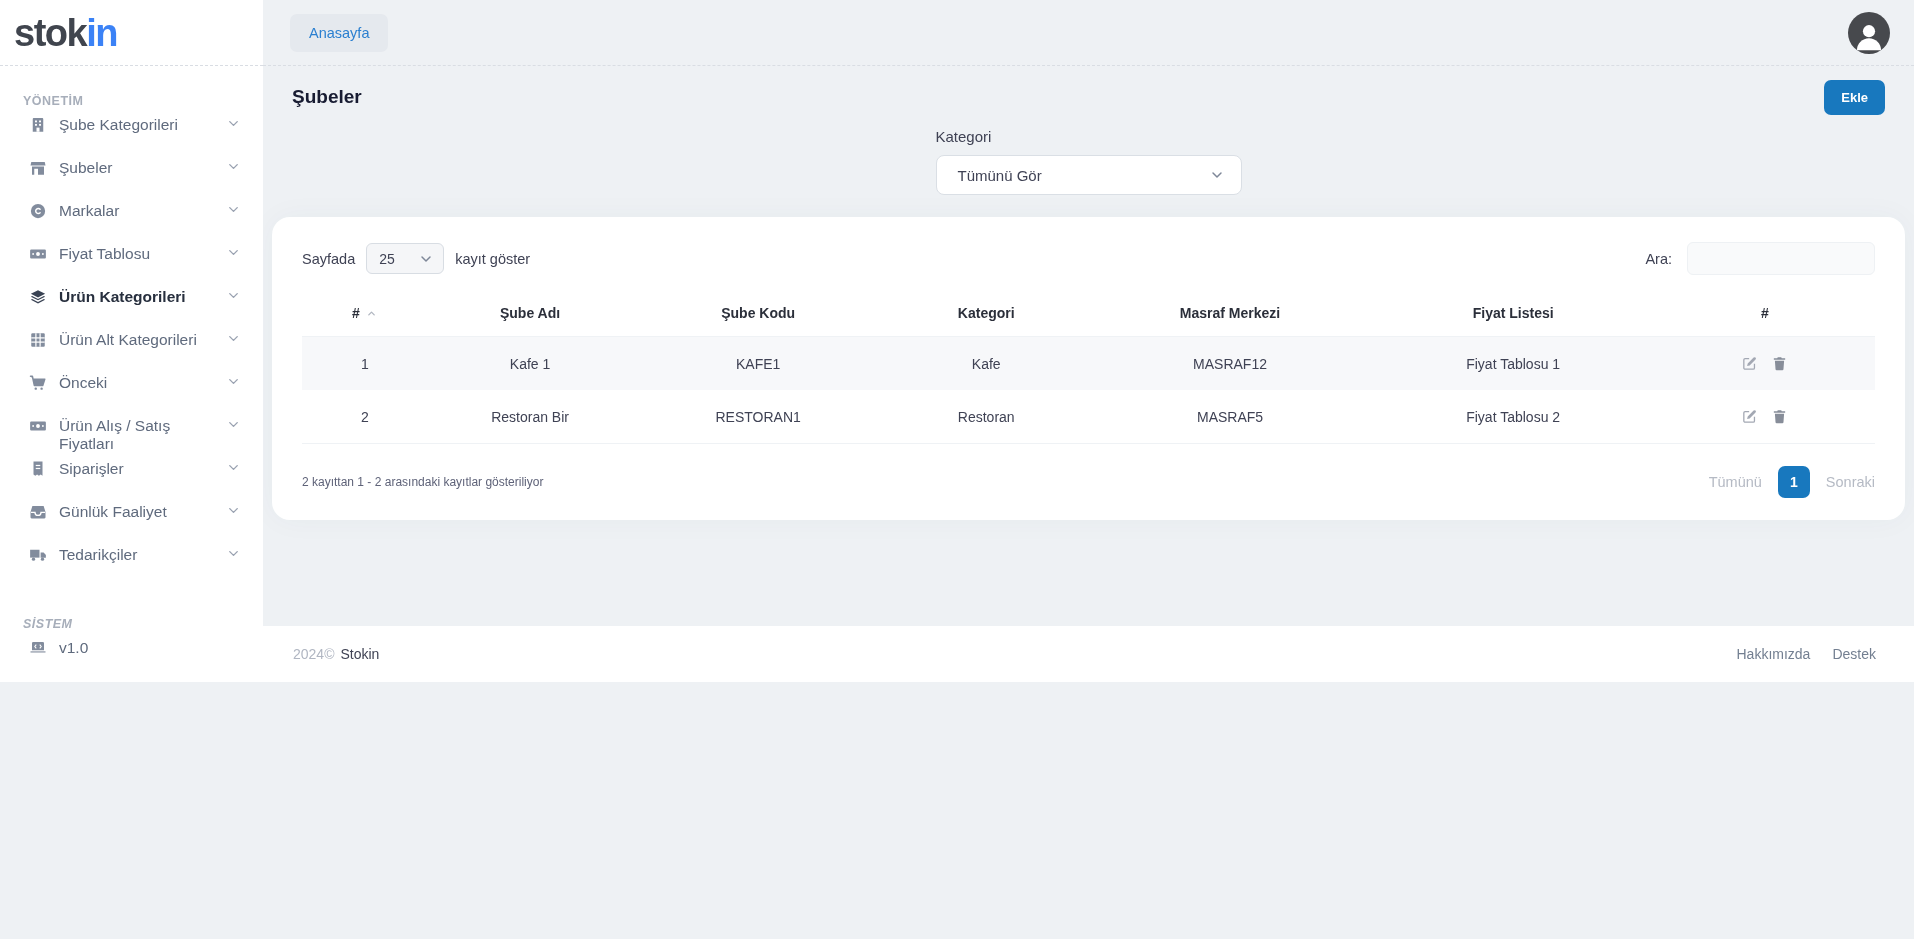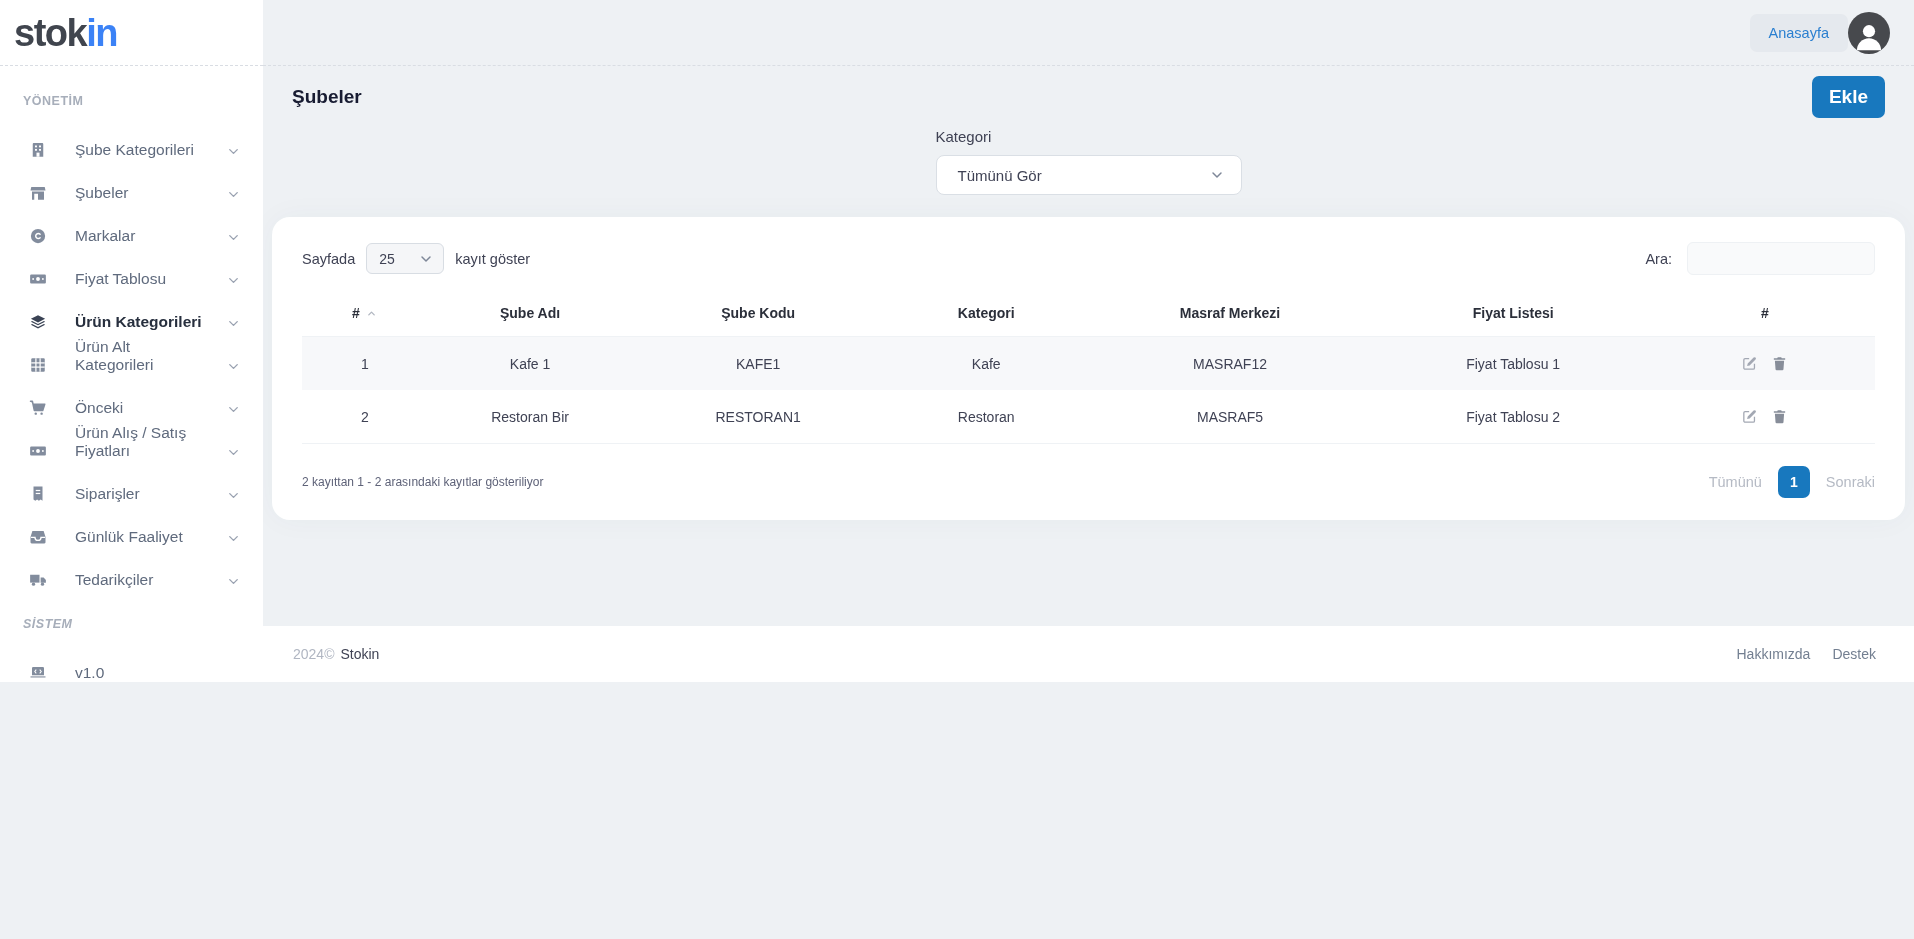--- a/index.html
+++ b/index.html
@@ -12,40 +12,40 @@
   .app { display:flex; width:1914px; height:682px; }
 
   
   .sidebar { width:263px; min-width:263px; background:#fff; height:100%; }
   .side-header { height:66px; border-bottom:1px dashed #d9dde3; display:flex; align-items:center; padding-left:14px; }
   .logo { font-size:38px; font-weight:700; letter-spacing:-1.5px; color:#40454e; line-height:1; }
   .logo .accent { color:#3b82f6; }
   .menu { padding-top:28px; }
   .section-label { padding:0 0 8px 23px; font-size:12.5px; font-weight:700; color:#a7aeba; letter-spacing:.5px; }
   .section-label.system { margin-top:28px;font-style:italic; }
-  .item { height:43px; display:flex; align-items:flex-end; padding:0 22px 0 29px; color:#5f6a7d; font-size:15.5px; cursor:pointer;gap:16px; }
+  .item { height:43px; display:flex; align-items:flex-start; padding:0 22px 0 29px; color:#5f6a7d; font-size:15.5px; cursor:pointer; }
   .item .ico { width:18px; height:18px; margin-right:12px; color:#828c9d; flex:none; display:flex; }
   .item .ico svg { width:18px; height:18px; fill:currentColor; }
   .item .chev { margin-left:auto; width:15px; height:15px; color:#9aa2b1; display:flex; }
   .item .chev svg { width:15px; height:15px; }
   .item.active { color:#272f3e; font-weight:600; }
   .item.active .ico { color:#3a4354; }
 
   
   .main { flex:1; display:flex; flex-direction:column; background:#eef1f4; min-width:0; }
-  .topbar { height:66px; min-height:66px; border-bottom:1px dashed #d9dde3; display:flex; align-items:center; justify-content:flex-end; padding:0 24px 0 27px; }
+  .topbar { height:66px; min-height:66px; border-bottom:1px dashed #d9dde3; display:flex; align-items:center; justify-content:space-between; padding:0 24px 0 27px; }
   .crumb-btn { background:#e5e9ee; border:none; color:#2a7fd0; font-family:inherit; font-size:14.5px; font-weight:500; padding:11px 19px; border-radius:7px; cursor:pointer; }
   .avatar { width:42px; height:42px; border-radius:50%; background:#47494d; overflow:hidden; display:flex; align-items:center; justify-content:center; cursor:pointer; }
   .avatar svg { width:34px; height:34px; margin-top:6px; }
 
   .content { flex:1; padding:14px 9px 0; overflow:hidden; }
 
   .page-head { display:flex; justify-content:space-between; align-items:center; padding:0 20px; height:34px; }
   .page-title { font-size:19px; font-weight:700; color:#181c32; }
-  .btn-primary { background:#1878be; border:none; color:#fff; font-family:inherit; font-size:19px; font-weight:700; padding:10px 17px; border-radius:7px; cursor:pointer; }
+  .btn-primary { background:#1878be; border:none; color:#fff; font-family:inherit; font-size:13px; font-weight:700; padding:10px 17px; border-radius:7px; cursor:pointer; }
 
   .filter-block { width:306px; margin:14px auto 0; }
   .filter-label { display:block; font-size:15px; color:#3f4254; margin-bottom:10px; }
   .select-box { height:40px; background:#fff; border:1px solid #dadfe5; border-radius:8px; display:flex; align-items:center; justify-content:space-between; padding:0 16px 0 21px; font-size:15px; color:#3f4254; cursor:pointer; }
   .select-box .chev, .mini-select .chev { width:16px; height:16px; color:#7e8798; display:flex; }
   .select-box .chev svg, .mini-select .chev svg { width:16px; height:16px; }
 
   
   .card { margin-top:22px; background:#fff; border-radius:18px; padding:25px 30px 22px; box-shadow:0 0 30px rgba(56,71,109,.04); }
   .card-controls { display:flex; justify-content:space-between; align-items:center; font-size:14.5px; color:#3f4254; }

